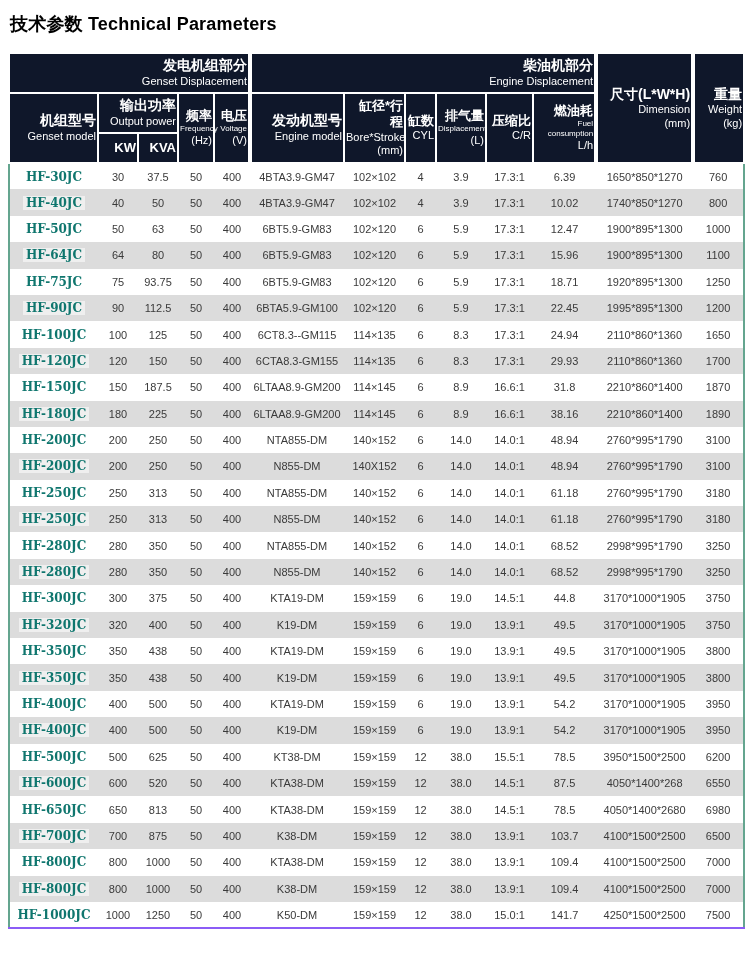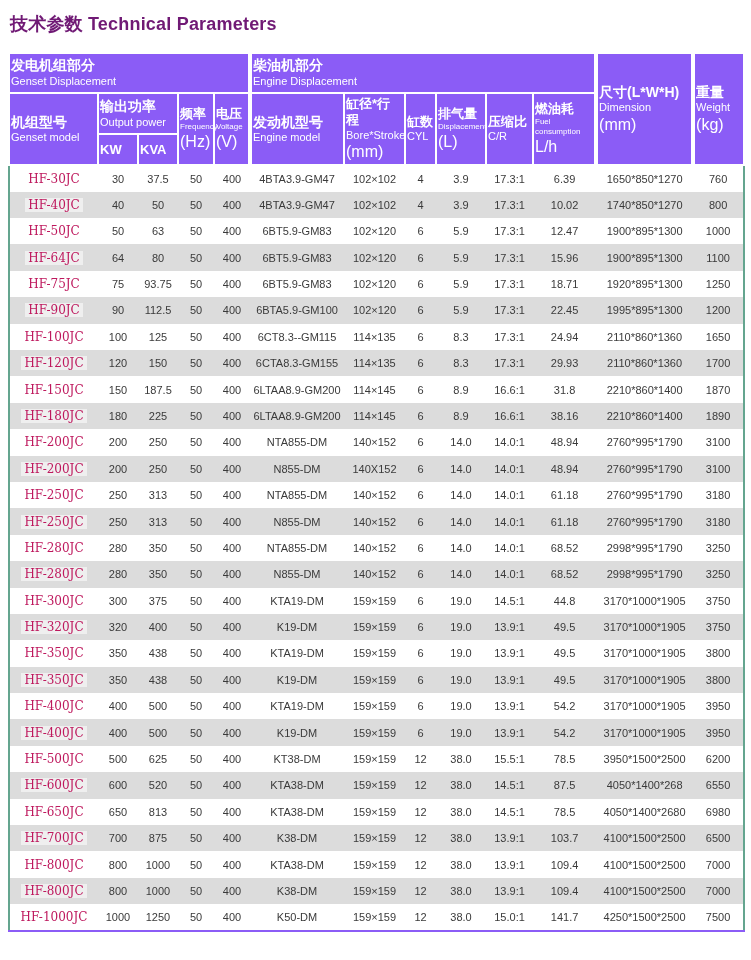--- a/index.html
+++ b/index.html
@@ -4,51 +4,51 @@
 <style>
   * { margin: 0; padding: 0; box-sizing: border-box; }
   html, body { background: #ffffff; }
   body {
     width: 751px; height: 960px;
     font-family: "Liberation Sans", "DejaVu Sans", sans-serif;
     color: #333; overflow: hidden;
   }
   .page { padding: 10px 8px 0 8px; }
   .title {
-    font-size: 18px; font-weight: bold; color: #701a75;
+    font-size: 18px; font-weight: bold; color: #000000;
     margin: 2px 0 16px 2px; letter-spacing: 0.2px;
   }
   table.spec {
     width: 735px; table-layout: fixed; border-collapse: collapse;
   }
   
   thead th {
-    background: #8b5cf6; color: #ffffff; font-weight: normal;
-    border: 2px solid #ffffff; vertical-align: middle; text-align: left;
+    background: #0f172a; color: #ffffff; font-weight: normal;
+    border: 2px solid #ffffff; vertical-align: middle; text-align: right;
     padding: 2px 1px; line-height: 1.25;
   }
   thead tr.sec-row th { height: 40px; }
   thead tr.mid-row th { height: 40px; }
   thead tr.sub-row th { height: 30px; font-weight: bold; font-size: 13px; }
   th.gap-left { border-left: 4px solid #ffffff; }
   .zh { display: block; font-weight: bold; font-size: 14px; }
   .zh-sm { display: block; font-weight: bold; font-size: 13px; }
   .en { display: block; font-size: 11px; }
   .en-xs { display: block; font-size: 8px; }
-  .unit { display: block; font-size: 16px; }
+  .unit { display: block; font-size: 11px; }
   
   tbody td {
     height: 26.4px; text-align: center; vertical-align: middle;
     font-size: 11px; color: #3a3a3a; background: #ffffff;
     overflow: hidden; white-space: nowrap;
   }
   tbody tr.stripe td { background: #dcdcdc; }
   tbody td:first-child {
     font-family: "DejaVu Serif", "Liberation Serif", serif;
-    font-weight: normal; font-size: 12px; color: #be185d;
+    font-weight: bold; font-size: 12px; color: #0f766e;
     border-left: 2px solid #64a58f;
   }
   tbody td:first-child span { background: rgba(255,255,255,0.55); padding: 0 3px; }
   tbody td:last-child { border-right: 2px solid #64a58f; }
   tbody tr:last-child td { border-bottom: 2px solid #8b5cf6; }
 </style>
 </head>
 <body>
 
 <div class="page">

